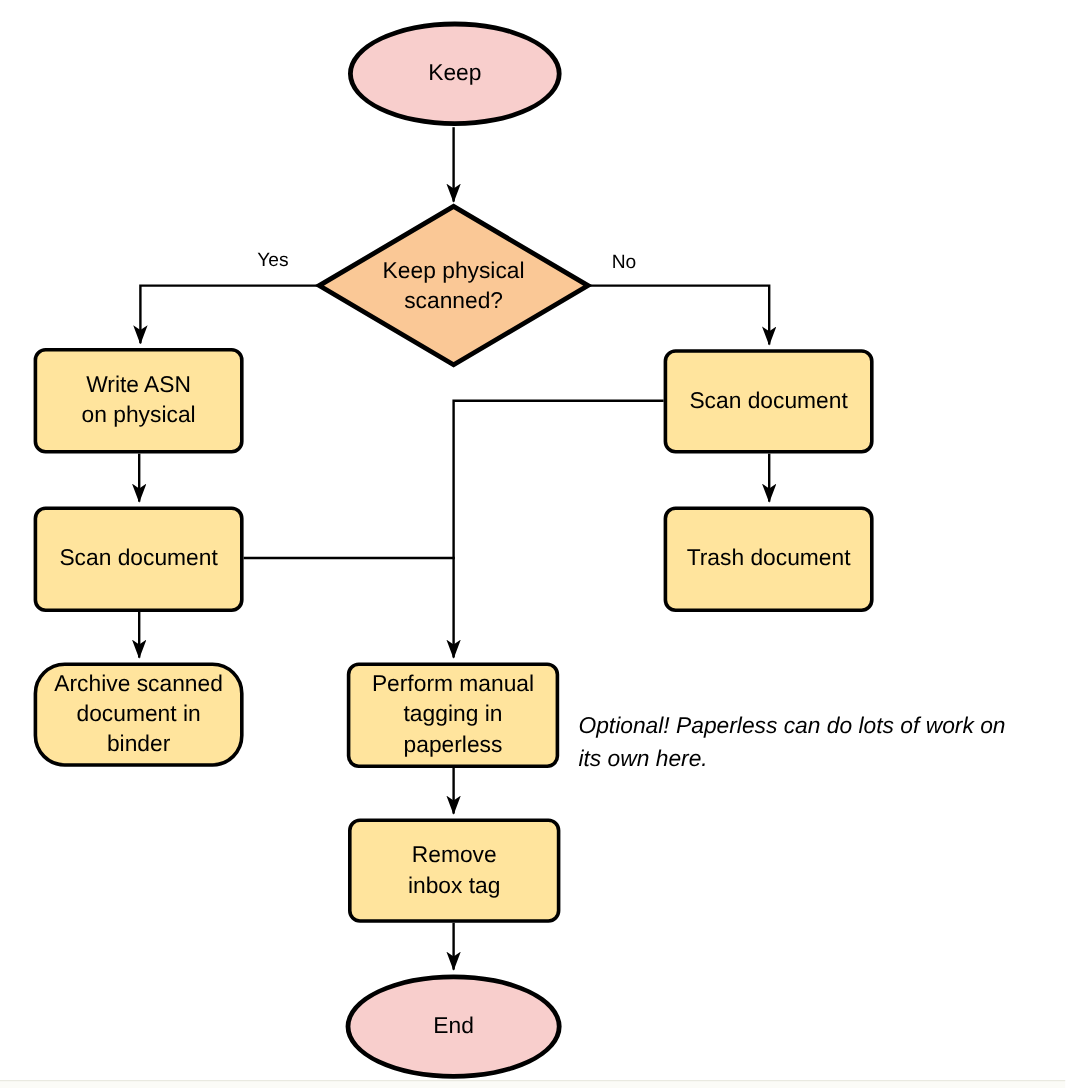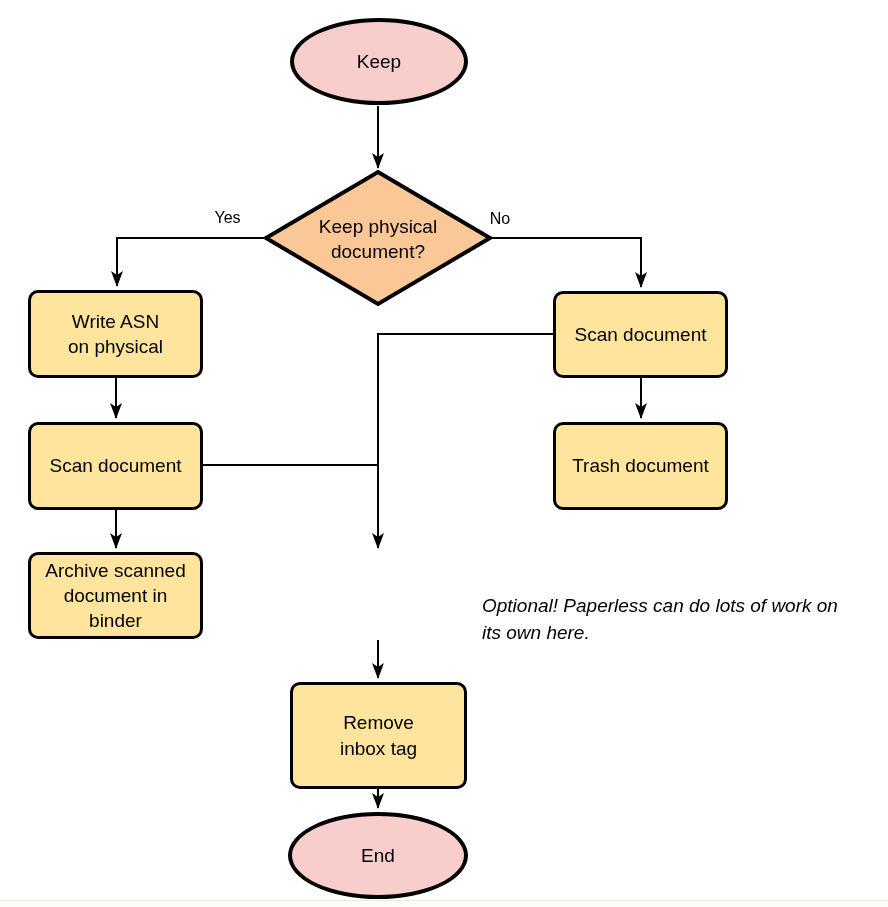--- a/index.html
+++ b/index.html
@@ -66,21 +66,21 @@
     top: 214px;
     width: 180px;
     text-align: center;
   }
   .edge-label {
     position: absolute;
     font-size: 16px;
     text-align: center;
   }
   #edge-label-yes { left: 205px; top: 209px; width: 45px; }
-  #edge-label-no  { left: 480px; top: 210px; width: 40px; }
+  #edge-label-no  { left: 500px; top: 210px; width: 40px; }
   .note {
     position: absolute;
     left: 482px;
     top: 592px;
     width: 402px;
     font-size: 19px;
     font-style: italic;
     line-height: 27px;
     white-space: pre-line;
   }
@@ -119,54 +119,59 @@
 
     <polygon class="diamond" points="378,172 490,238 378,304 266,238"></polygon>
   </svg>
 
   <div class="node ellipse" style="left:290px; top:18px; width:178px; height:87px;">
     <span class="node-label">Keep</span>
   </div>
 
   <div class="decision-label">
     <span class="node-label">Keep physical
-document?</span>
+scanned?</span>
   </div>
 
   <div class="edge-label" id="edge-label-yes">Yes</div>
   <div class="edge-label" id="edge-label-no">No</div>
 
   <div class="node rect" style="left:28px; top:290px; width:175px; height:88px;">
     <span class="node-label">Write ASN
 on physical</span>
   </div>
 
   <div class="node rect" style="left:28px; top:422px; width:175px; height:88px;">
     <span class="node-label">Scan document</span>
   </div>
 
-  <div class="node rect" style="left:28px; top:552px; width:175px; height:87px;">
+  <div class="node rect" style="left:28px; top:552px; width:175px; height:87px;border-radius:26px;">
     <span class="node-label">Archive scanned
 document in
 binder</span>
   </div>
 
   <div class="node rect" style="left:553px; top:291px; width:175px; height:87px;">
     <span class="node-label">Scan document</span>
   </div>
 
   <div class="node rect" style="left:553px; top:422px; width:175px; height:88px;">
     <span class="node-label">Trash document</span>
   </div>
 
+  <div class="node rect" style="left:289px; top:552px; width:177px; height:88px;">
+    <span class="node-label">Perform manual
+tagging in
+paperless</span>
+  </div>
 
   <div class="note">Optional! Paperless can do lots of work on
 its own here.</div>
 
-  <div class="node rect" style="left:290px; top:682px; width:177px; height:107px;">
+  <div class="node rect" style="left:290px; top:682px; width:177px; height:87px;">
     <span class="node-label">Remove
 inbox tag</span>
   </div>
 
   <div class="node ellipse" style="left:288px; top:812px; width:180px; height:87px;">
     <span class="node-label">End</span>
   </div>
 
   <div class="canvas-edge"></div>
 

